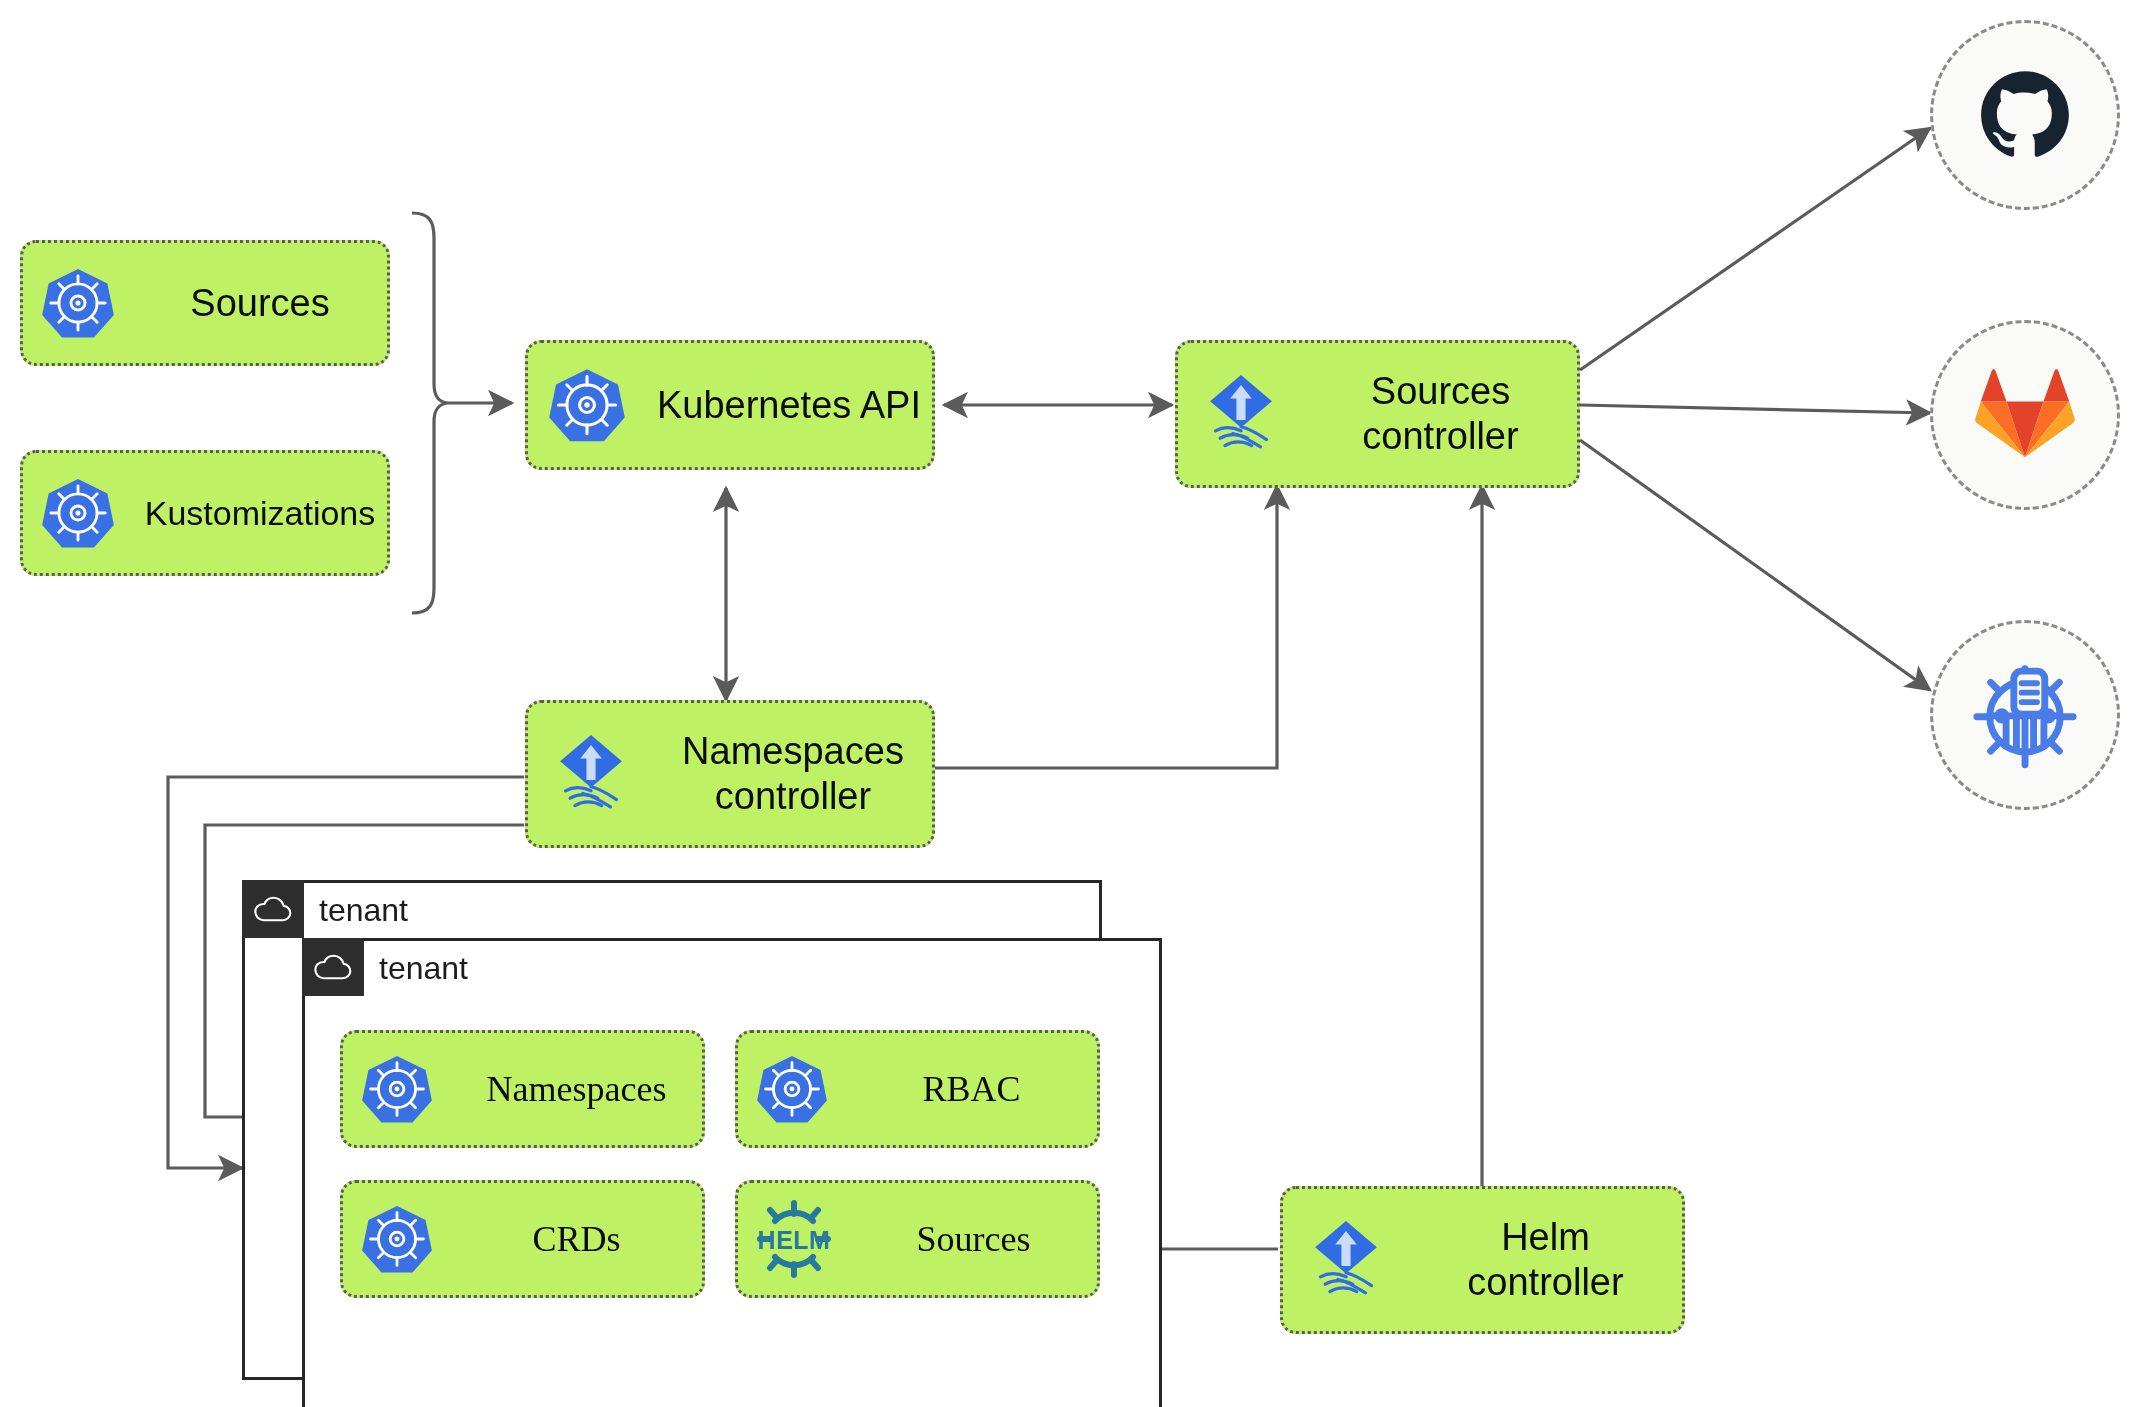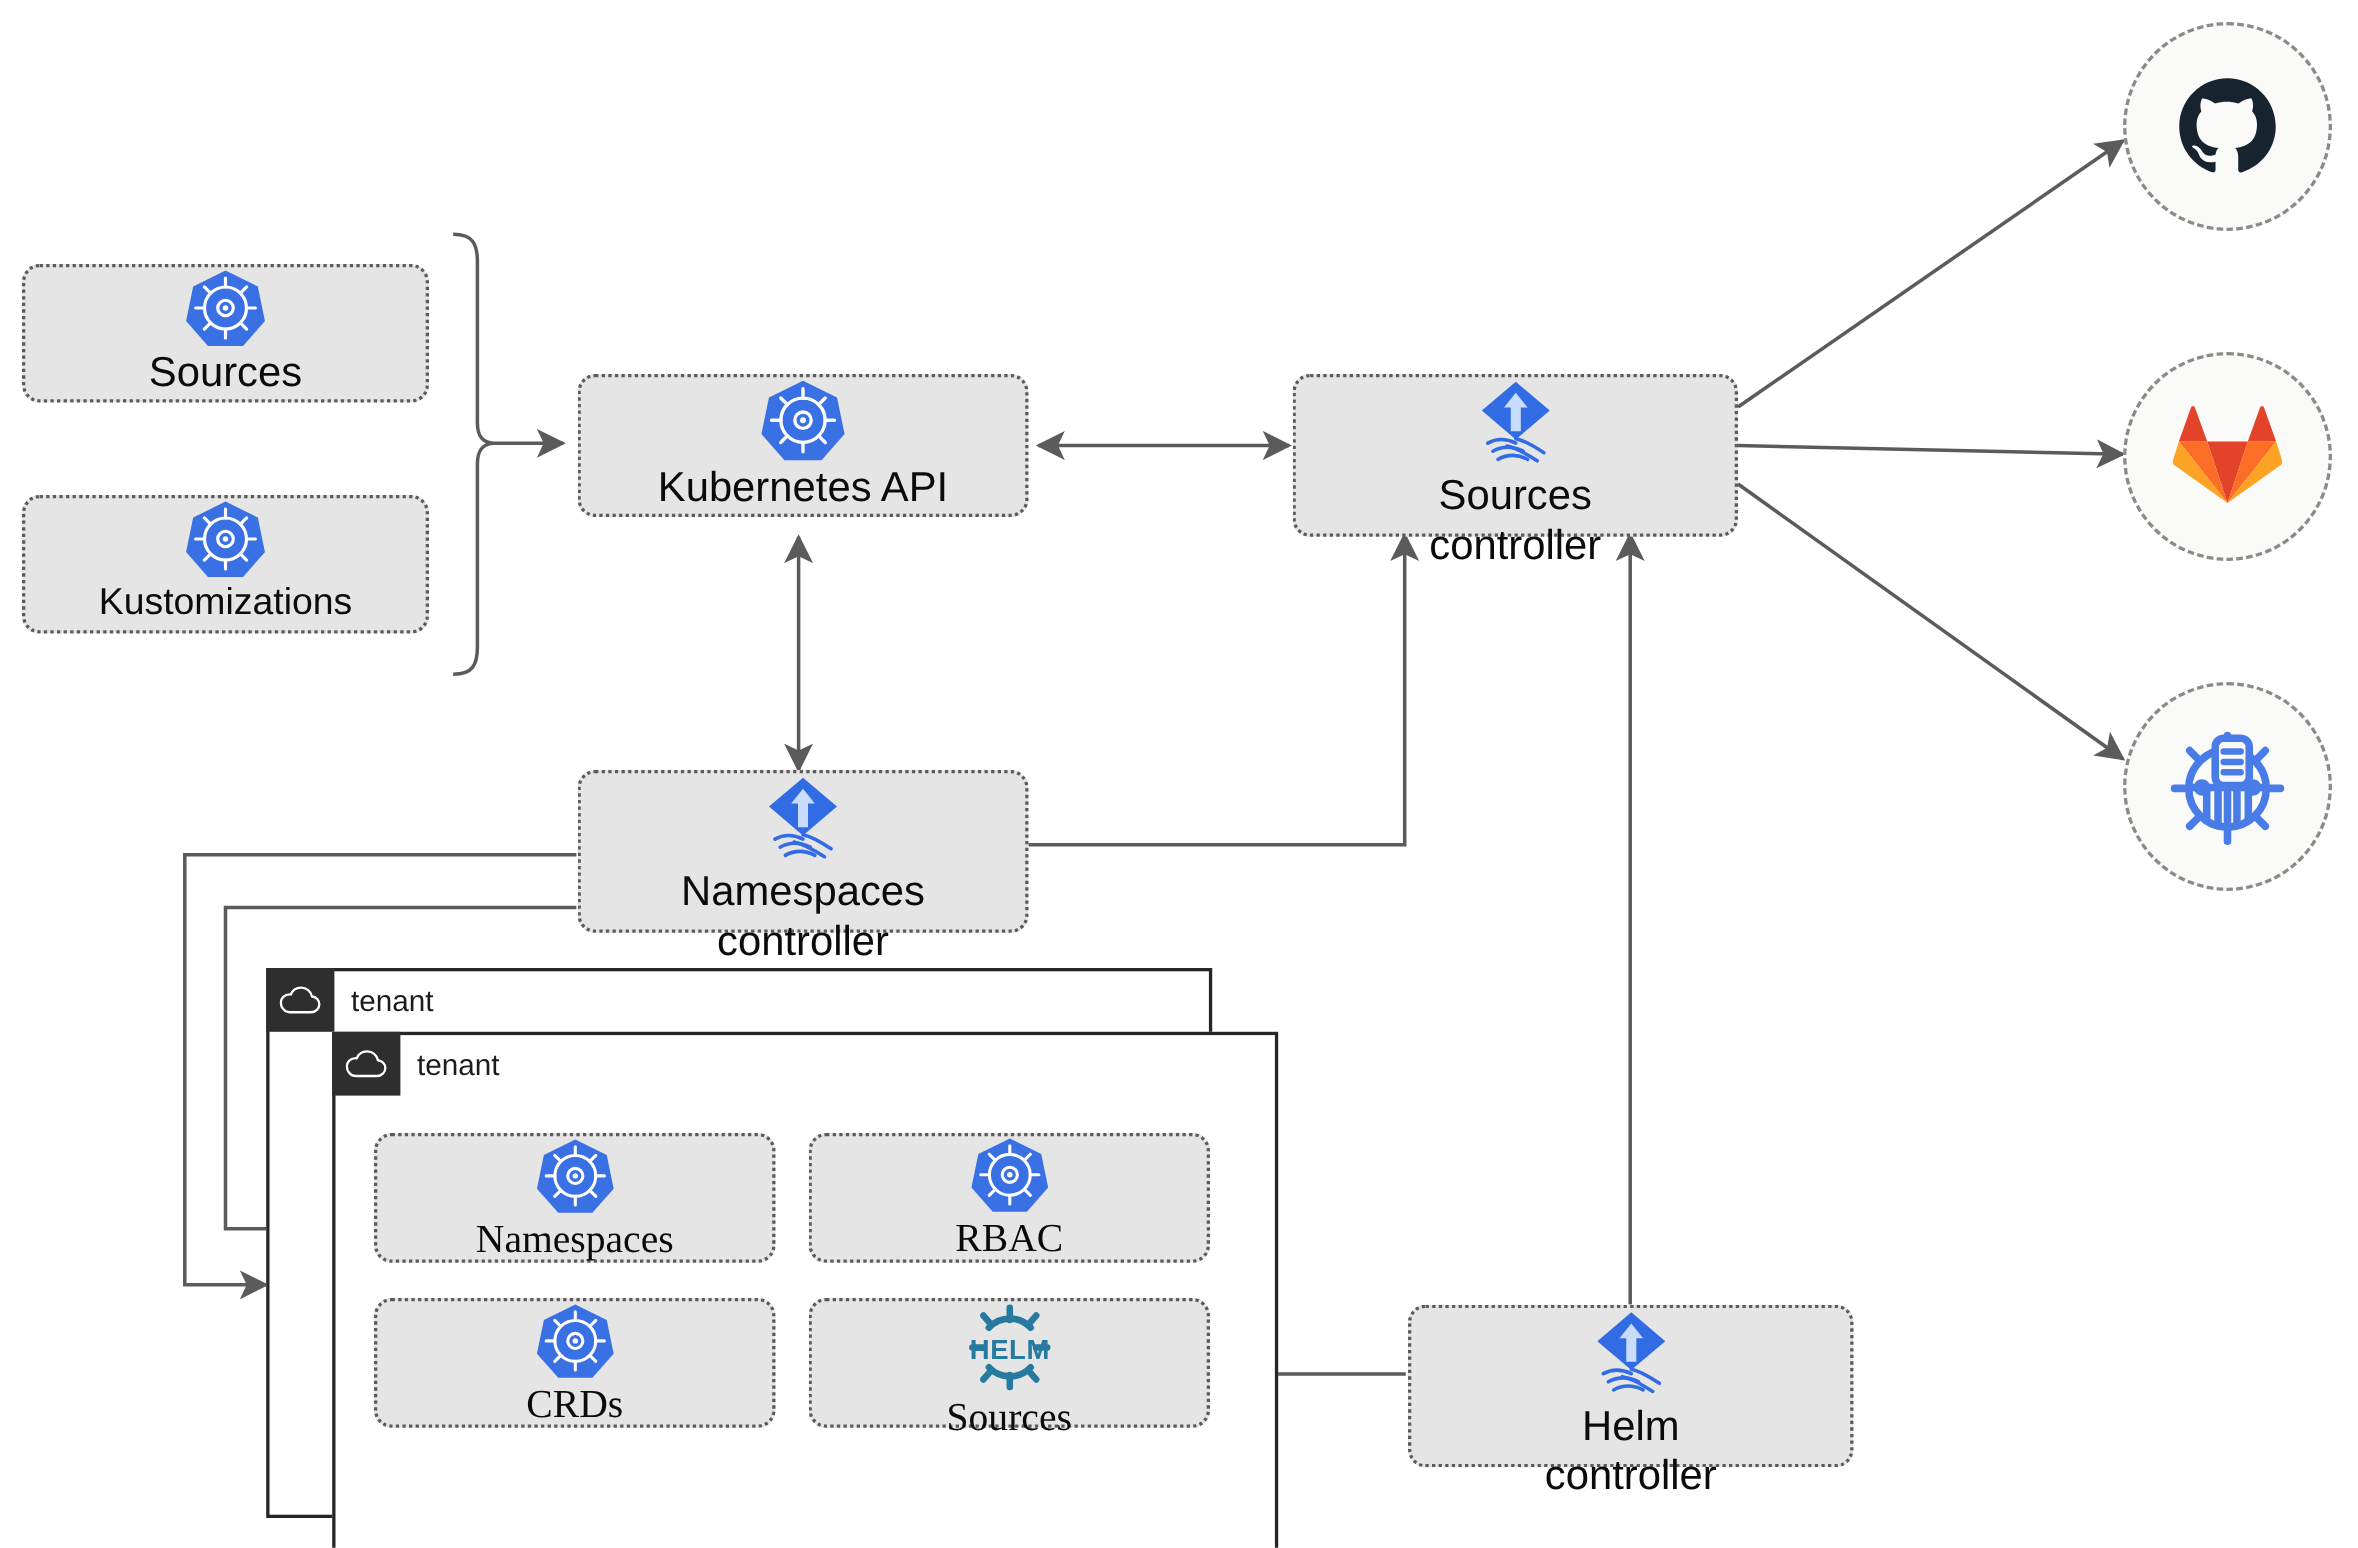--- a/index.html
+++ b/index.html
@@ -24,27 +24,26 @@
     position: absolute;
     left: 0; top: 0;
     width: 2144px;
     height: 1407px;
     pointer-events: none;
   }
   
   .node {
     position: absolute;
     box-sizing: border-box;
-    background: #e5e5e5;
+    background: #bef264;
     border: 3px dotted #5b5b5b;
     border-radius: 16px;
     display: flex;
     align-items: center;
     z-index: 3;
-    flex-direction: column;
   }
   .node .ico {
     flex: 0 0 auto;
     display: flex;
     align-items: center;
     justify-content: center;
   }
   .node .lbl {
     flex: 1 1 auto;
     text-align: center;
@@ -94,21 +93,21 @@
     justify-content: center;
     width: 62px;
   }
   .tenant-title {
     position: absolute;
     top: 0;
     left: 74px;
     height: 55px;
     display: flex;
     align-items: center;
-    font-size: 27px;
+    font-size: 32px;
     color: #1c1c1c;
   }
 
   
   .helm-mark {
     display: flex;
     align-items: center;
     justify-content: center;
   }
 </style>

